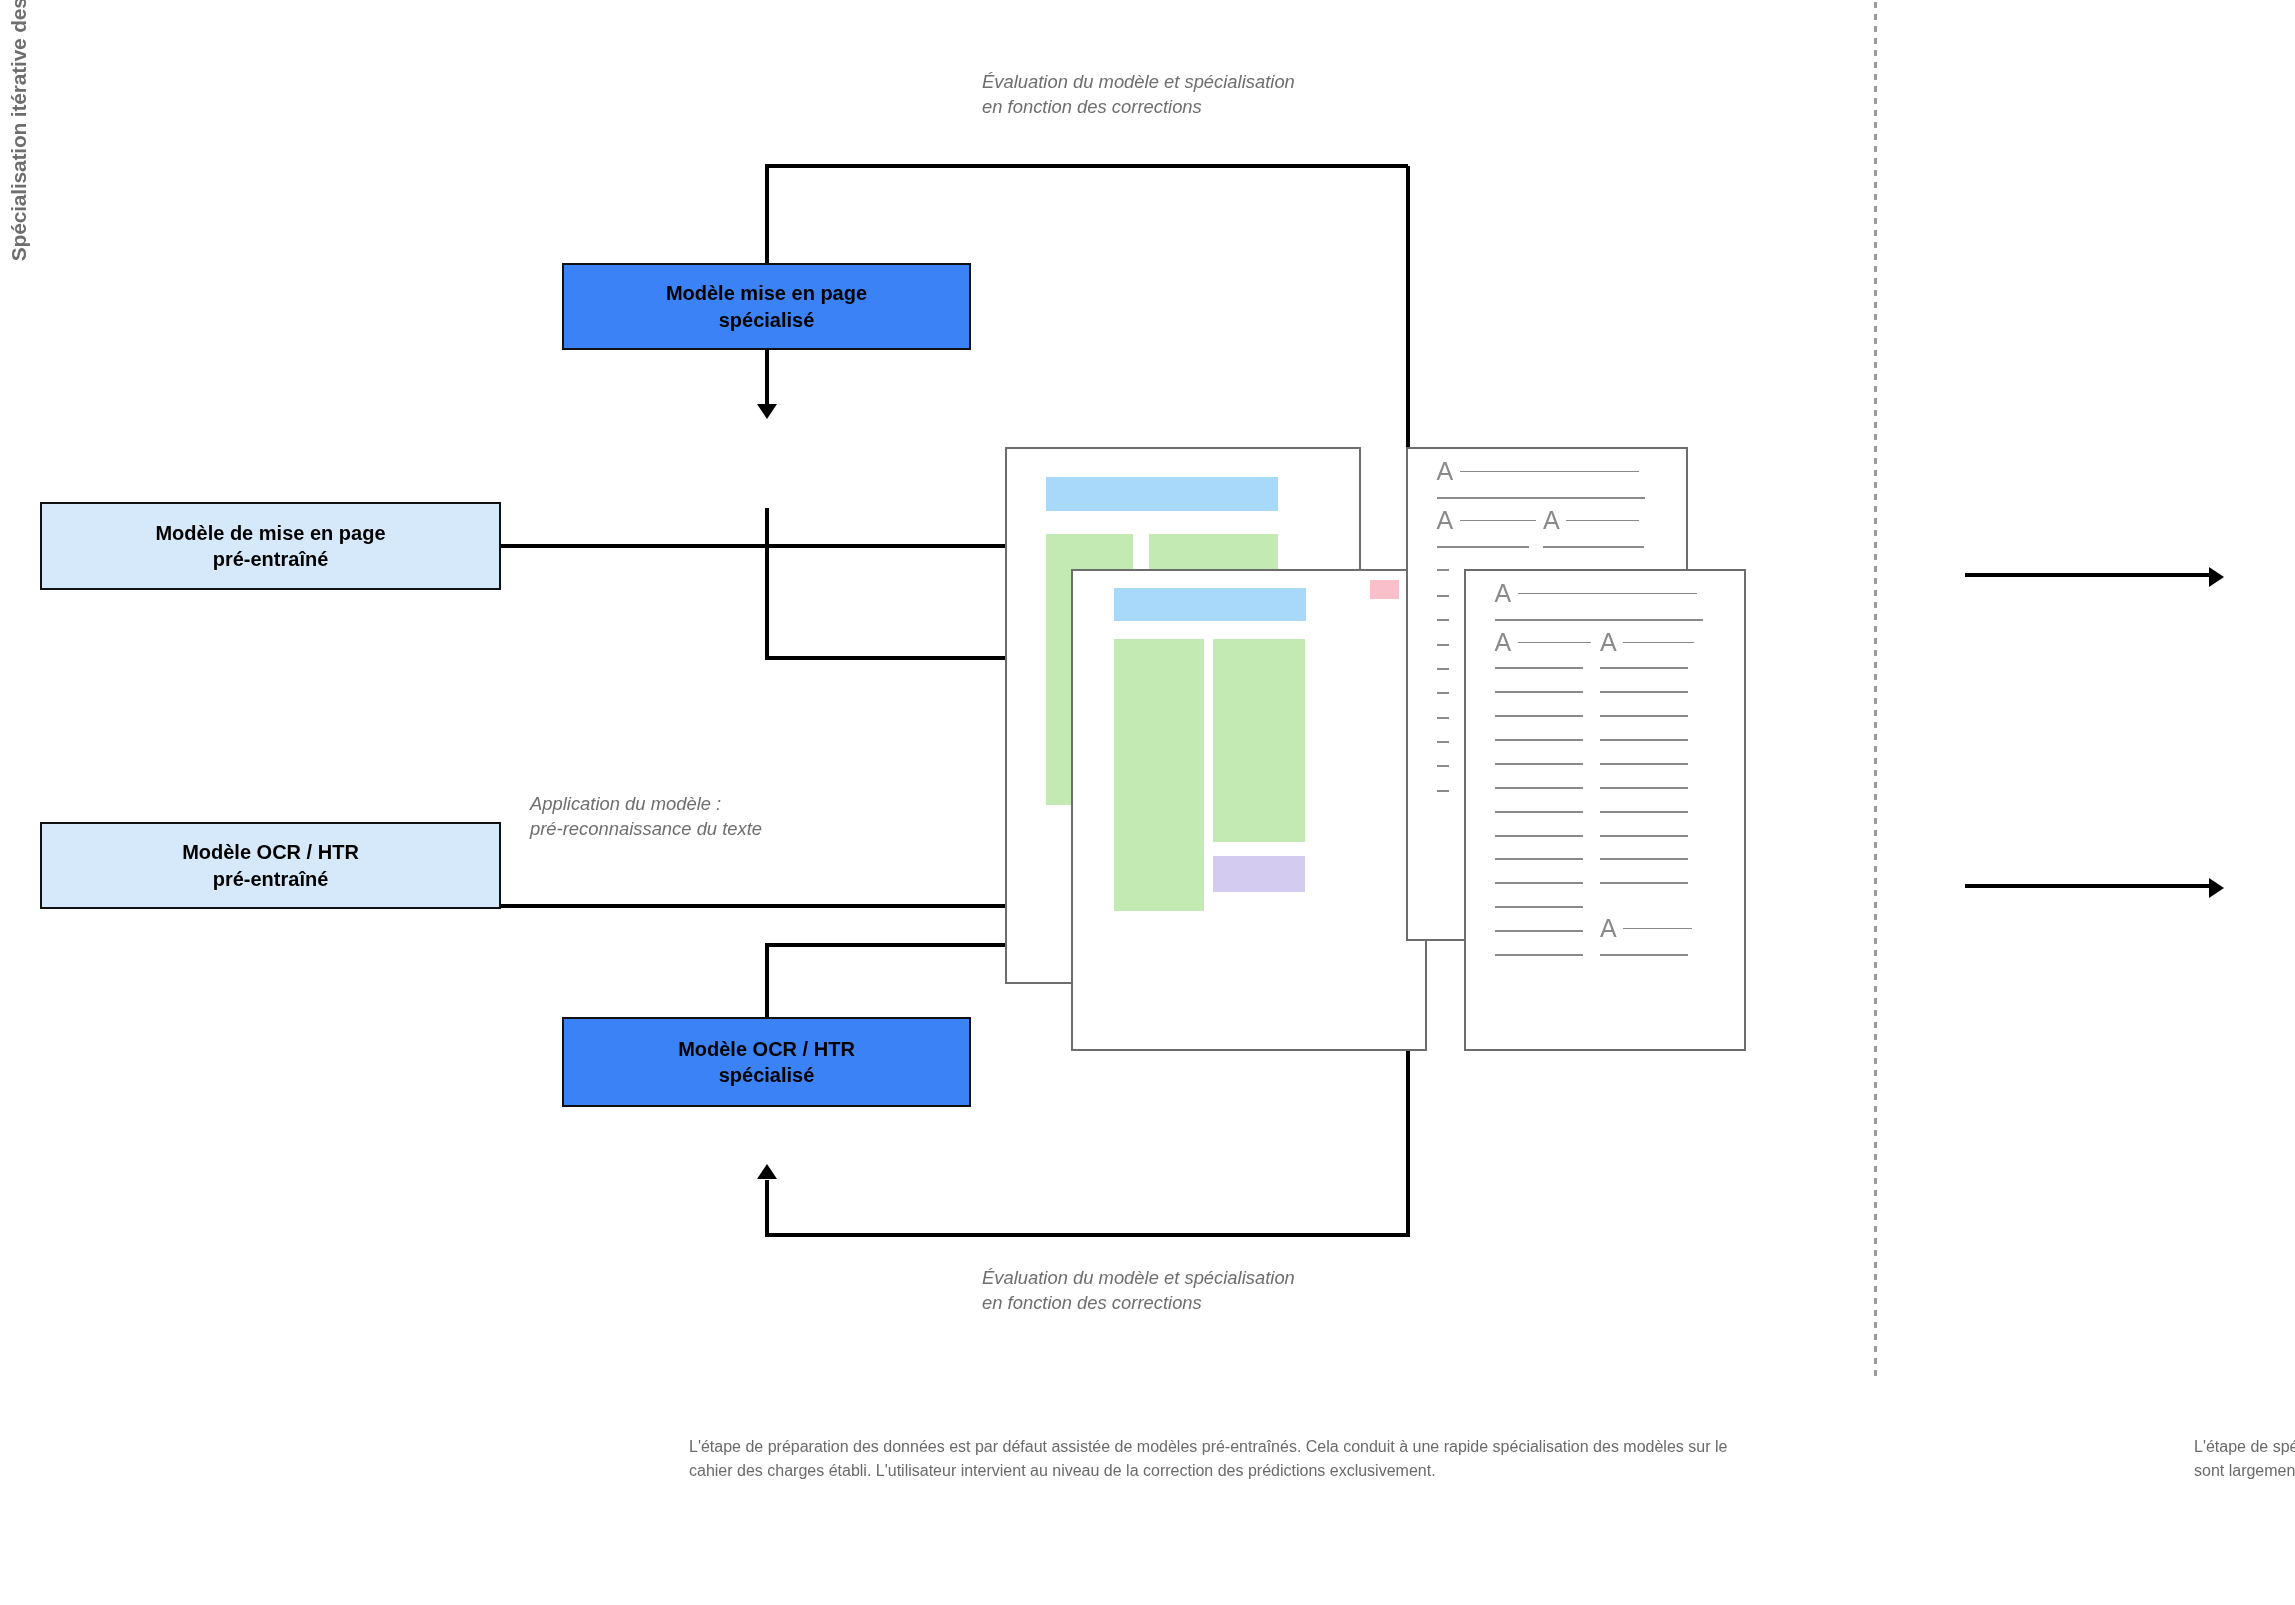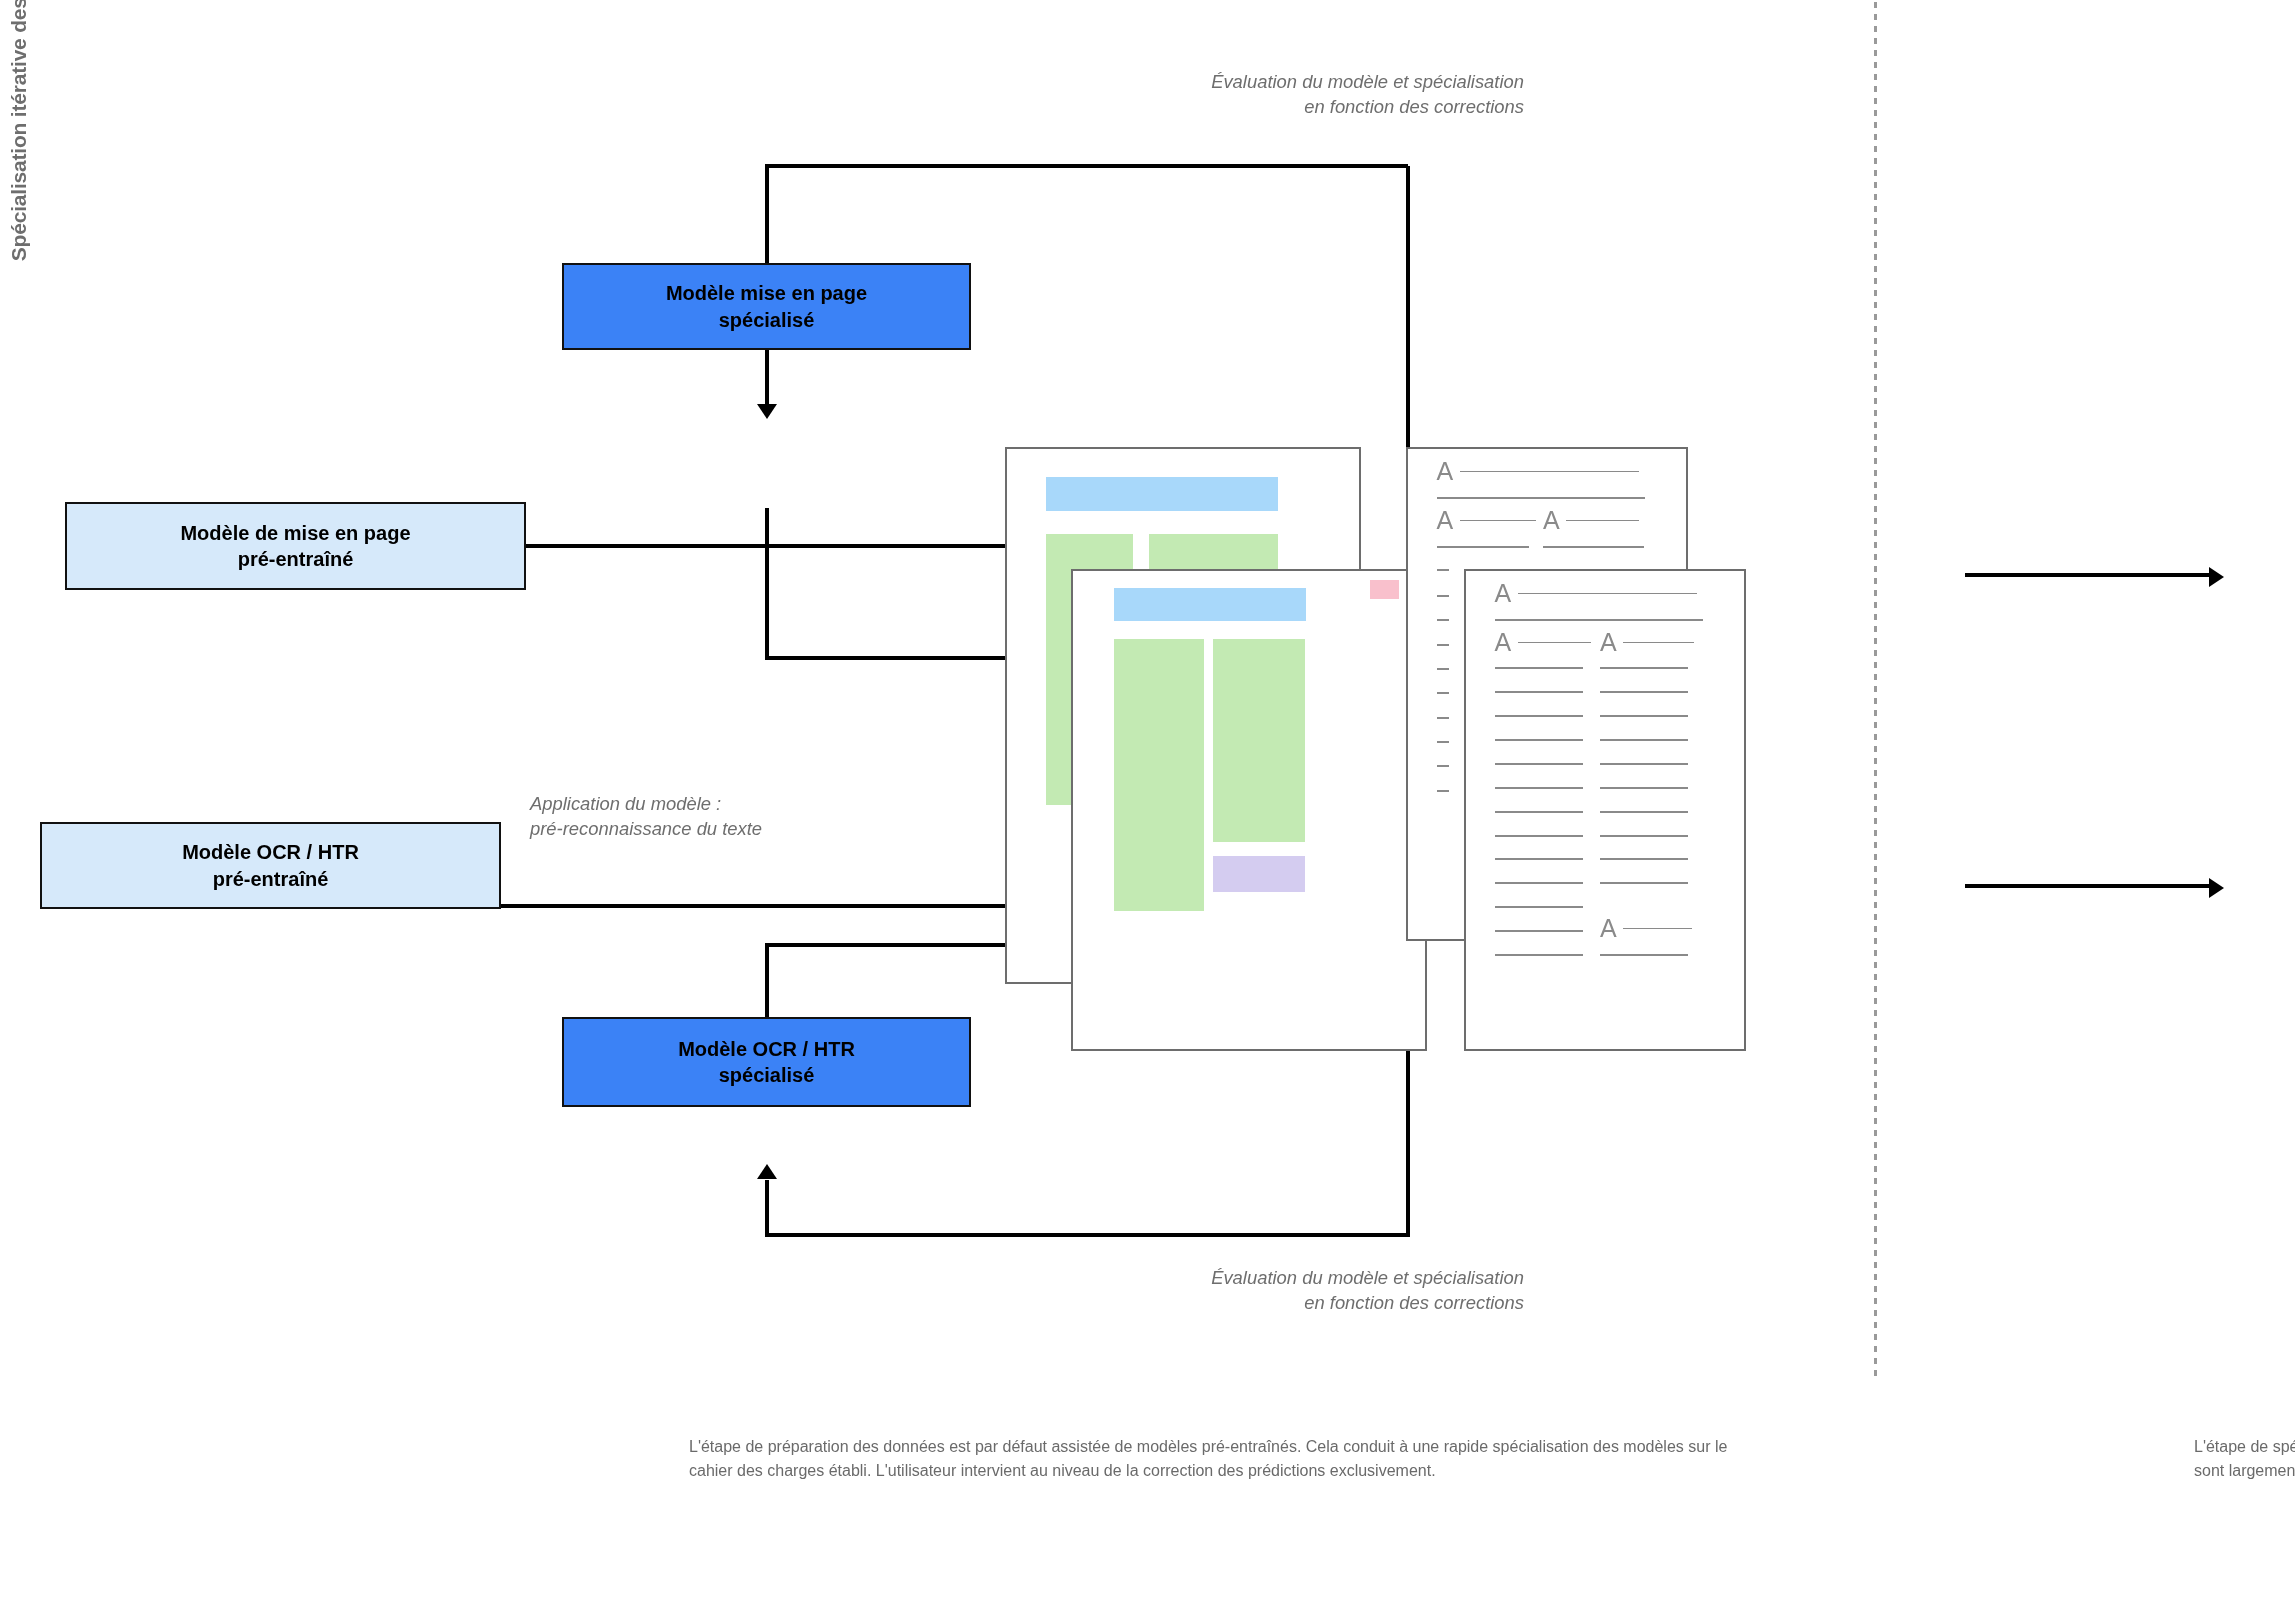--- a/index.html
+++ b/index.html
@@ -49,21 +49,21 @@
 
   
   .anno {
     position: absolute;
     color: #6e6e6e;
     font-style: italic;
     font-size: 18.4px;
     line-height: 1.38;
     white-space: pre-line;
   }
-  .anno.center { text-align: right; }
+  .anno.center { text-align: left; }
 
   
   .hline, .vline {
     position: absolute;
     background: #000000;
   }
   .hline { height: 4.1px; }
   .vline { width: 4.1px; }
   .arrow-r, .arrow-d, .arrow-u {
     position: absolute;
@@ -175,21 +175,21 @@
 
   <div class="vline" style="left:765px; top:943px; height:76px;"></div>
   <div class="hline" style="left:765px; top:943px; width:245px;"></div>
   <div class="arrow-r" style="left:1005px; top:937px;"></div>
 
   <div class="vline" style="left:1406px; top:1042px; height:195px;"></div>
   <div class="hline" style="left:765px; top:1233px; width:643px;"></div>
   <div class="vline" style="left:765px; top:1180px; height:55px;"></div>
   <div class="arrow-u" style="left:757px; top:1164px;"></div>
 
-  <div class="box blue" style="left: 40px; top: 502px; width: 461px; height: 88px; white-space: pre-line; margin-left: 25px;">Modèle de mise en page
+  <div class="box blue" style="left: 40px; top: 502px; width: 461px; height: 88px; white-space: pre-line;">Modèle de mise en page
 pré-entraîné</div>
 
   <div class="box blue" style="left: 40px; top: 822px; width: 461px; height: 87px; white-space: pre-line;">Modèle OCR / HTR
 pré-entraîné</div>
 
   <div class="box pink" style="left: 562px; top: 263px; width: 409px; height: 87px; white-space: pre-line;">Modèle mise en page
 spécialisé</div>
 
   <div class="box pink" style="left: 562px; top: 1017px; width: 409px; height: 90px; white-space: pre-line;">Modèle OCR / HTR
 spécialisé</div>

